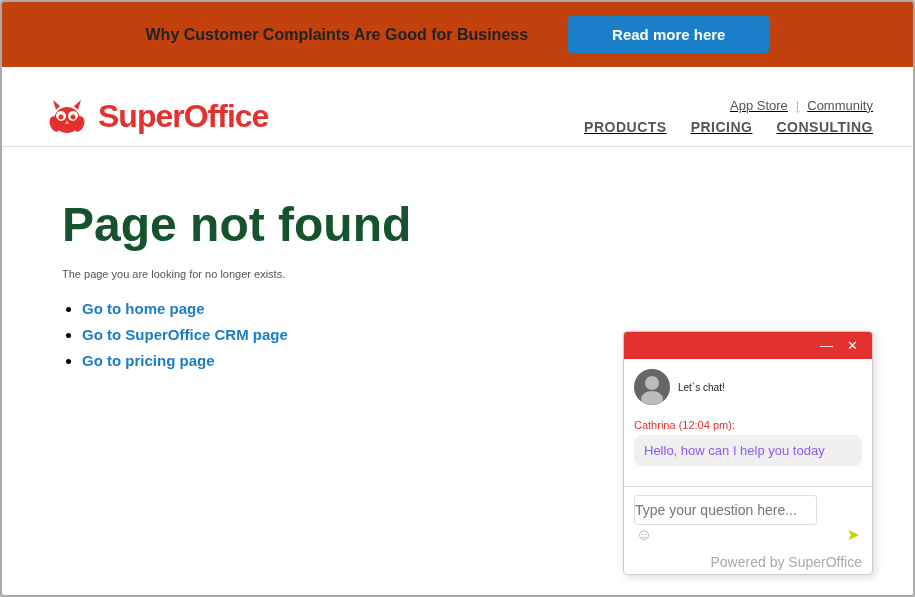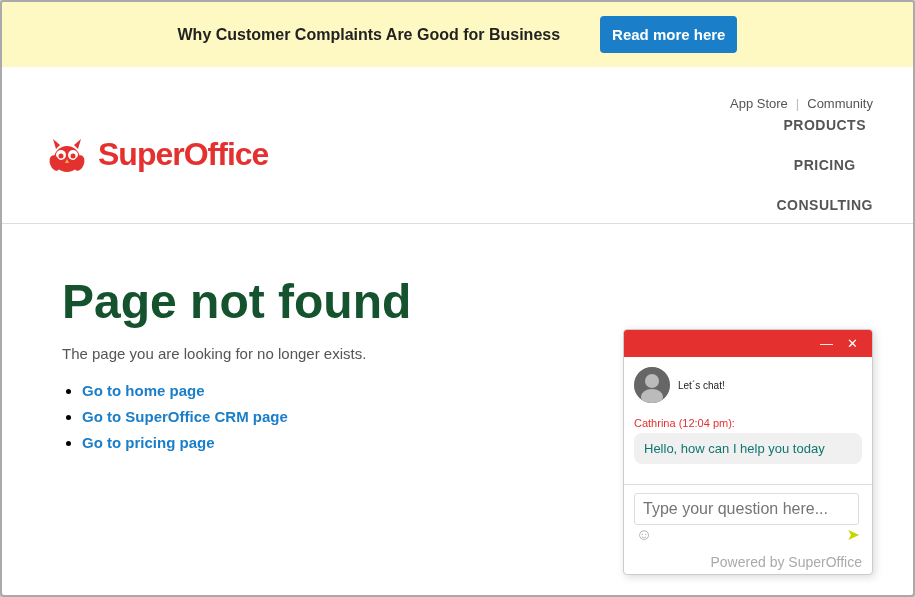--- a/index.html
+++ b/index.html
@@ -17,38 +17,38 @@
       background: #fff;
       border: 2px solid #aaa;
       border-radius: 4px;
       overflow: hidden;
       display: flex;
       flex-direction: column;
     }
 
     
     .top-banner {
-      background: #fef9c3;
+      background: #c2410c;
       display: flex;
       align-items: center;
       justify-content: center;
       padding: 14px 20px;
       gap: 40px;
     }
     .banner-text {
       font-size: 16px;
       font-weight: bold;
       color: #222;
     }
     .banner-btn {
       background: #1a7ec8;
       color: #fff;
       font-weight: bold;
       font-size: 15px;
-      padding: 10px 12px;
+      padding: 10px 44px;
       border: none;
       border-radius: 4px;
       cursor: pointer;
     }
 
     
     .header {
       padding: 29px 40px 10px 40px;
       display: flex;
       align-items: center;
@@ -69,39 +69,39 @@
     .logo-icon {
       width: 50px;
       height: 40px;
       margin-right: 6px;
     }
     .header-right {
       display: flex;
       flex-direction: column;
       align-items: flex-end;
       gap: 6px;
+      text-decoration: underline;
     }
     .top-links {
       display: flex;
       align-items: center;
       gap: 8px;
       font-size: 13px;
       color: #555;
     }
     .top-links a {
       color: #555;
       text-decoration: none;
       font-size: 13px;
     }
     .top-links .sep { color: #bbb; }
     .nav-links {
       display: flex;
       align-items: center;
       gap: 24px;
-      flex-direction: column;
     }
     .nav-links a {
       color: #555;
       text-decoration: none;
       font-size: 14px;
       font-weight: 600;
       letter-spacing: 0.5px;
       text-transform: uppercase;
     }
 
@@ -111,21 +111,21 @@
       padding: 50px 60px 40px 60px;
       position: relative;
     }
     .error-title {
       font-size: 48px;
       color: #14532d;
       font-weight: bold;
       margin-bottom: 16px;
     }
     .error-desc {
-      font-size: 15px;
+      font-size: 11px;
       color: #555;
       margin-bottom: 20px;
     }
     .error-links {
       list-style: disc;
       padding-left: 20px;
       font-weight: bold;
     }
     .error-links li {
       margin-bottom: 8px;
@@ -194,33 +194,33 @@
     .chat-agent-label {
       font-size: 11px;
       color: #e53030;
       margin-bottom: 4px;
     }
     .chat-message-bubble {
       background: #f0f0f0;
       border-radius: 8px;
       padding: 8px 10px;
       font-size: 13px;
-      color: #0f766e;
+      color: #8b5cf6;
       margin-bottom: 10px;
     }
     .chat-footer {
       border-top: 1px solid #ddd;
       padding: 8px 10px;
     }
     .chat-input {
       flex: 1;
       border: 1px solid #ddd;
       border-radius: 3px;
-      padding: 6px 8px;
-      font-size: 16px;
+      padding: 6px 0;
+      font-size: 14px;
       color: #999;
       outline: none;
     }
     .chat-icons-row {
       display: flex;
       align-items: center;
       justify-content: space-between;
       padding: 0 2px;
     }
     .chat-icon-btn {

